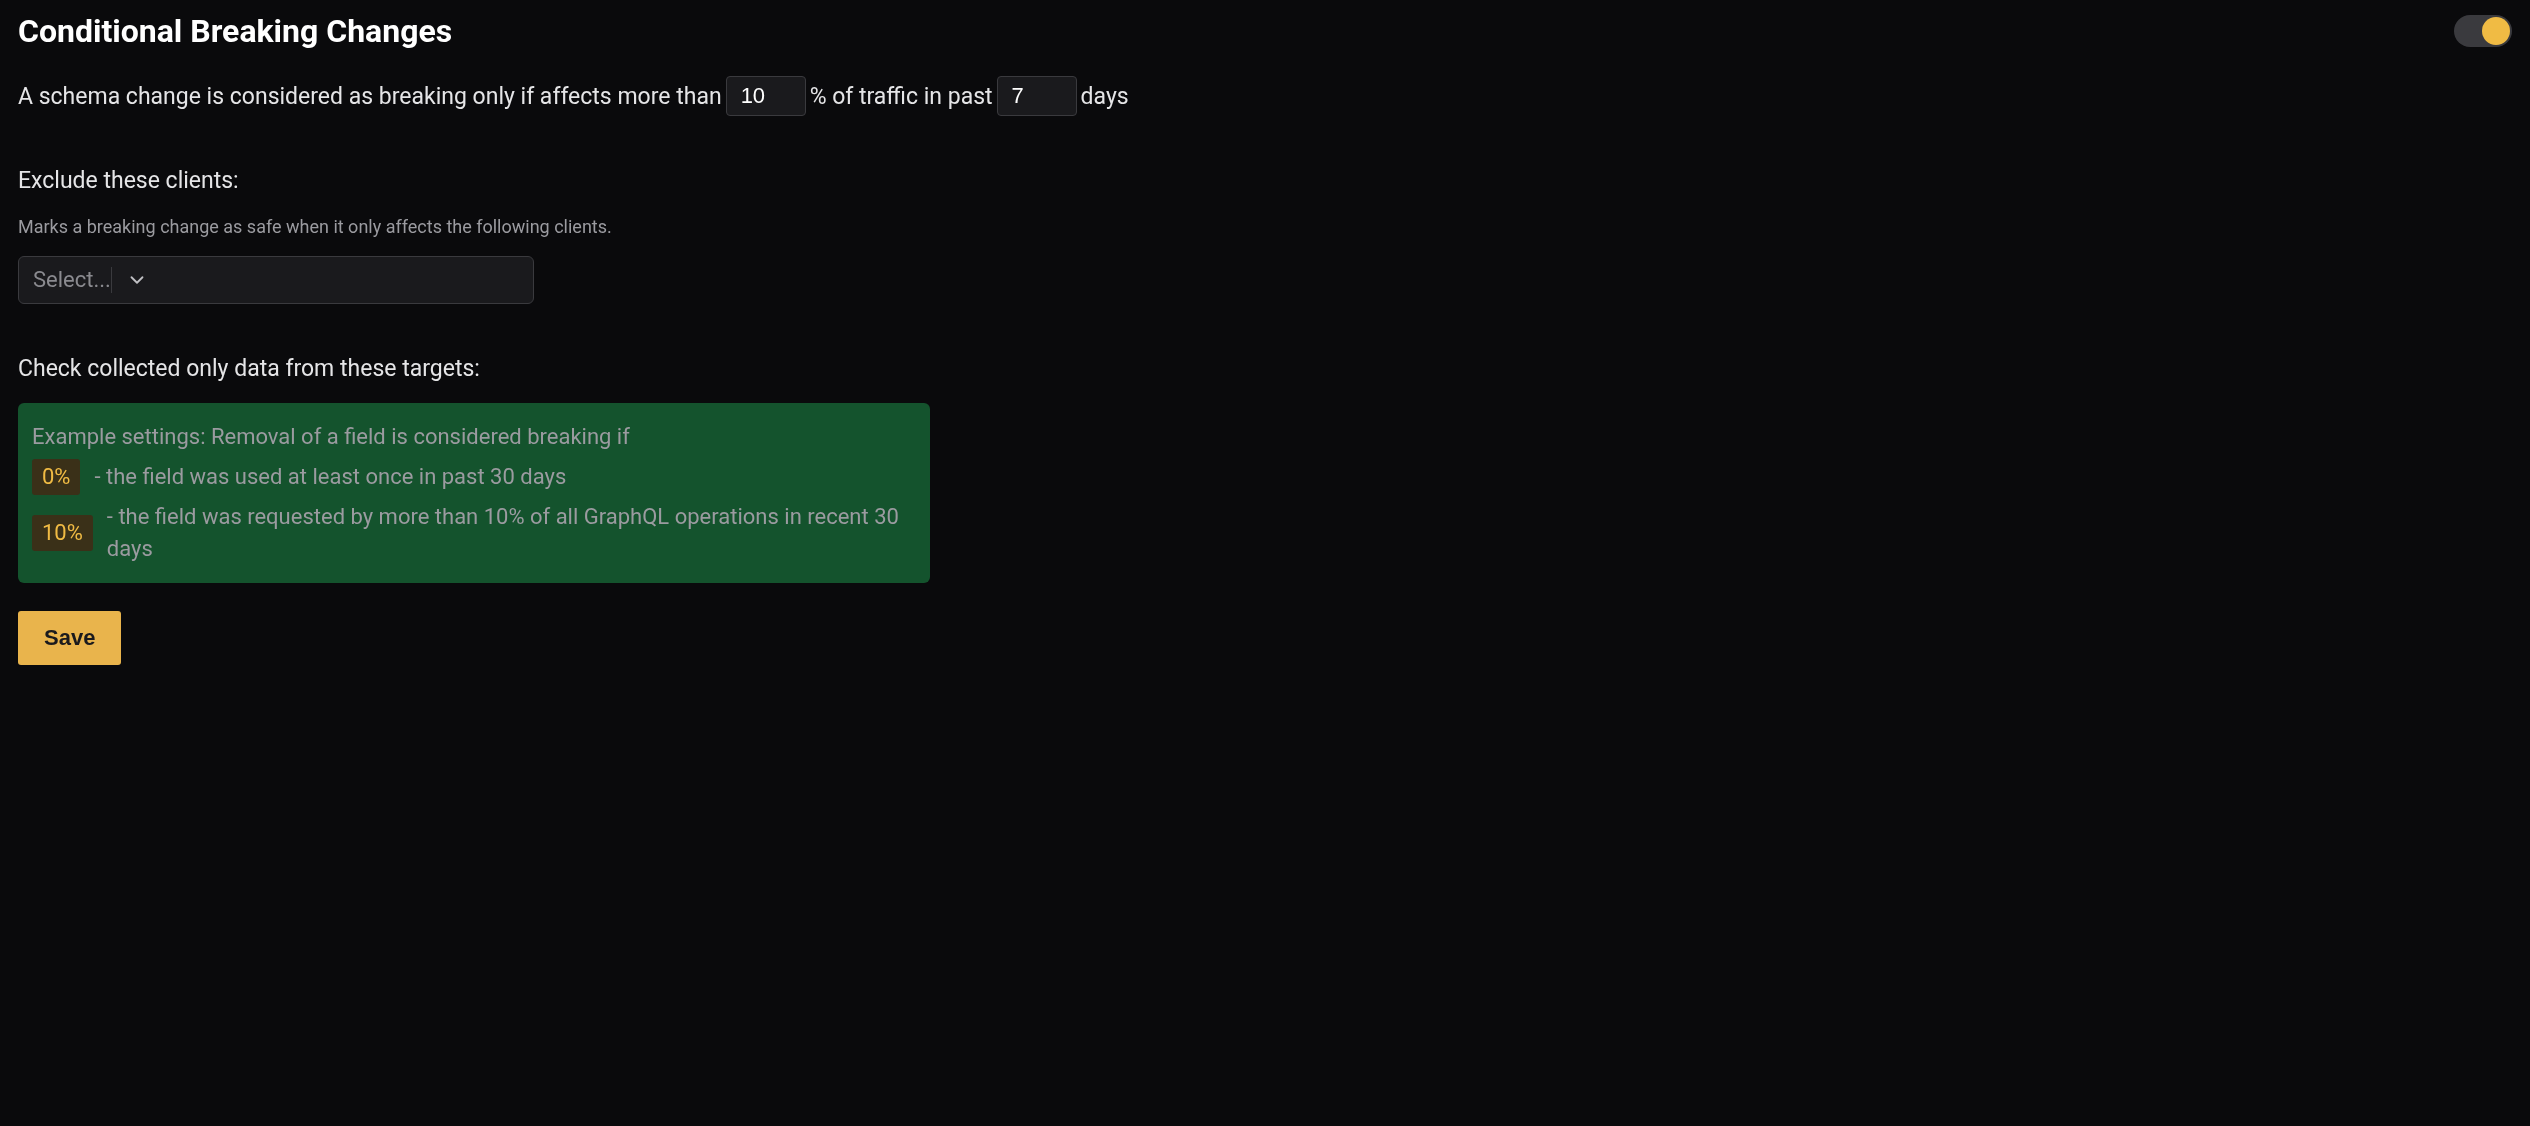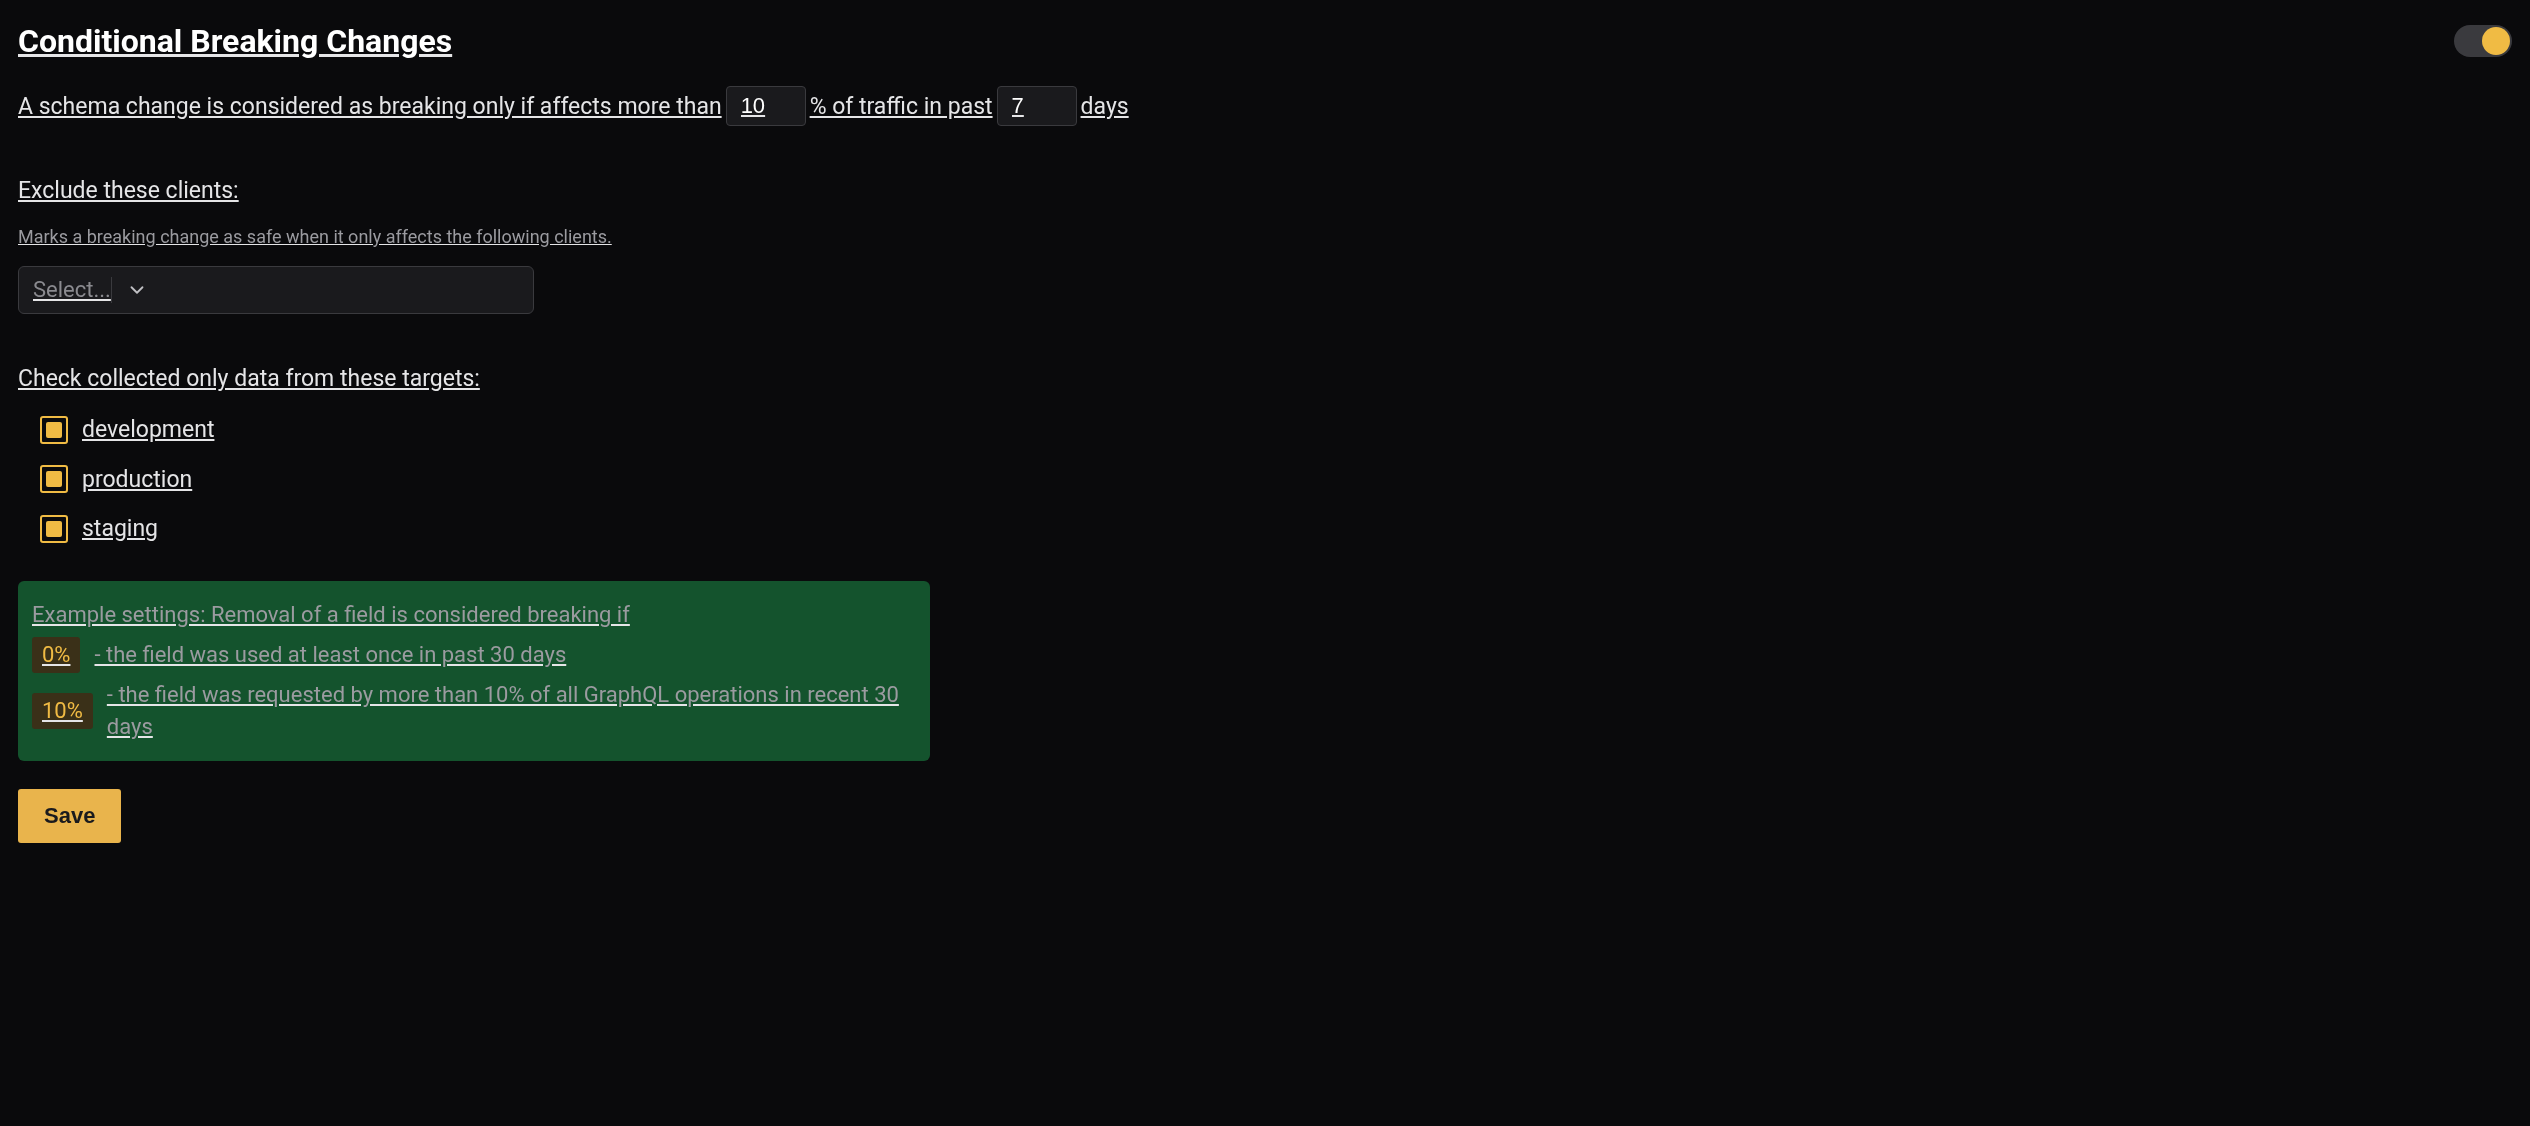--- a/index.html
+++ b/index.html
@@ -6,23 +6,22 @@
   html, body {
     background: #0a0a0c;
     color: #e5e5e7;
     font-family: -apple-system, BlinkMacSystemFont, "Segoe UI", Roboto, Helvetica, Arial, sans-serif;
     font-size: 23px;
     line-height: 1.45;
     width: 2530px;
     min-height: 1126px;
   }
   .page {
-    padding: 18px 18px 30px 18px;
+    padding: 8px 18px 30px 18px;
     position: relative;
-    text-decoration: underline;
   }
   .header-row {
     display: flex;
     justify-content: space-between;
     align-items: center;
     margin-bottom: 22px;
   }
   h1 {
     font-size: 32px;
     font-weight: 700;
@@ -191,40 +190,20 @@
     <span class="chev-wrap">
       <span class="divider"></span>
       <svg width="22" height="22" viewBox="0 0 24 24" fill="none" stroke="#c0c0c4" stroke-width="2" stroke-linecap="round" stroke-linejoin="round">
           <polyline points="6 9 12 15 18 9"></polyline>
         </svg>
     </span>
   </div>
 
   <div class="label-strong targets-label">Check collected only data from these targets:</div>
 
-  <div class="target-list">
-    <div class="target-item">
-      <span class="checkbox">
-          <span class="inner"></span>
-        </span>
-      <span>development</span>
-    </div>
-    <div class="target-item">
-      <span class="checkbox">
-          <span class="inner"></span>
-        </span>
-      <span>production</span>
-    </div>
-    <div class="target-item">
-      <span class="checkbox">
-          <span class="inner"></span>
-        </span>
-      <span>staging</span>
-    </div>
-  </div>
 
   <div class="example-box">
     <div>Example settings: Removal of a field is considered breaking if</div>
     <div class="row">
       <span class="pct-badge">0%</span>
       <span>- the field was used at least once in past 30 days</span>
     </div>
     <div class="row">
       <span class="pct-badge">10%</span>
       <span>- the field was requested by more than 10% of all GraphQL operations in recent 30 days</span>

